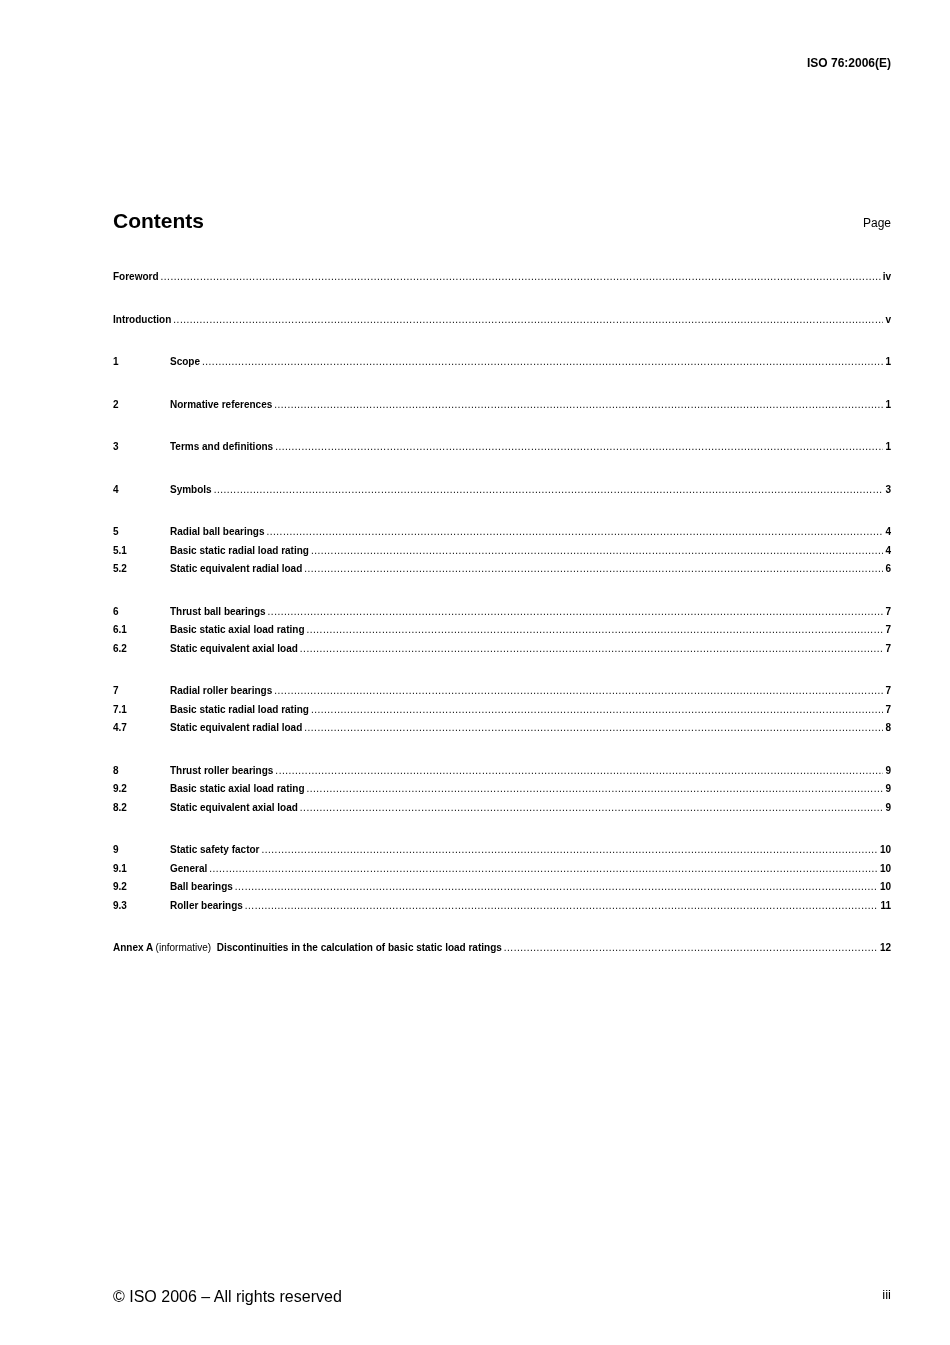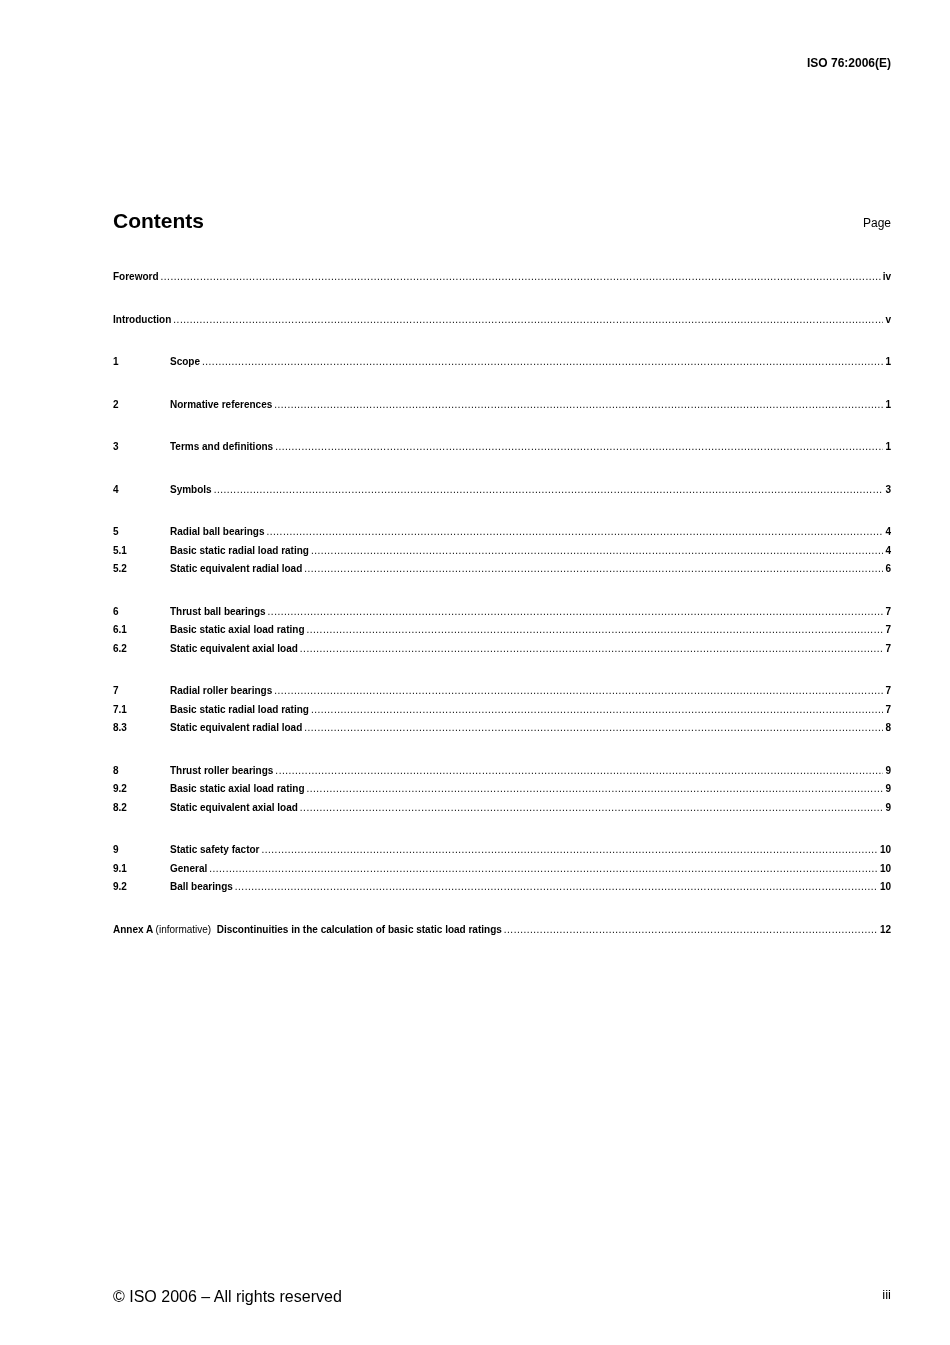--- a/index.html
+++ b/index.html
@@ -105,21 +105,21 @@
       <span class="leader"></span>
       <span class="pg">7</span>
     </div>
     <div class="toc-row">
       <span class="num">7.1</span>
       <span class="title">Basic static radial load rating</span>
       <span class="leader"></span>
       <span class="pg">7</span>
     </div>
     <div class="toc-row">
-      <span class="num">8.3</span>
+      <span class="num">4.7</span>
       <span class="title">Static equivalent radial load</span>
       <span class="leader"></span>
       <span class="pg">8</span>
     </div>
     <div class="toc-row gap">
       <span class="num">8</span>
       <span class="title">Thrust roller bearings</span>
       <span class="leader"></span>
       <span class="pg">9</span>
     </div>
@@ -146,20 +146,26 @@
       <span class="title">General</span>
       <span class="leader"></span>
       <span class="pg">10</span>
     </div>
     <div class="toc-row">
       <span class="num">9.2</span>
       <span class="title">Ball bearings</span>
       <span class="leader"></span>
       <span class="pg">10</span>
     </div>
+    <div class="toc-row">
+      <span class="num">9.3</span>
+      <span class="title">Roller bearings</span>
+      <span class="leader"></span>
+      <span class="pg">11</span>
+    </div>
     <div class="toc-row gap">
       <span class="title"><span>Annex A</span> <span class="normal">(informative)</span>&nbsp; <span>Discontinuities in the calculation of basic static load ratings</span></span>
       <span class="leader"></span>
       <span class="pg">12</span>
     </div>
   </div>
 
 <div class="footer-left">© ISO 2006 – All rights reserved</div>
 <div class="footer-right">iii</div>
 

